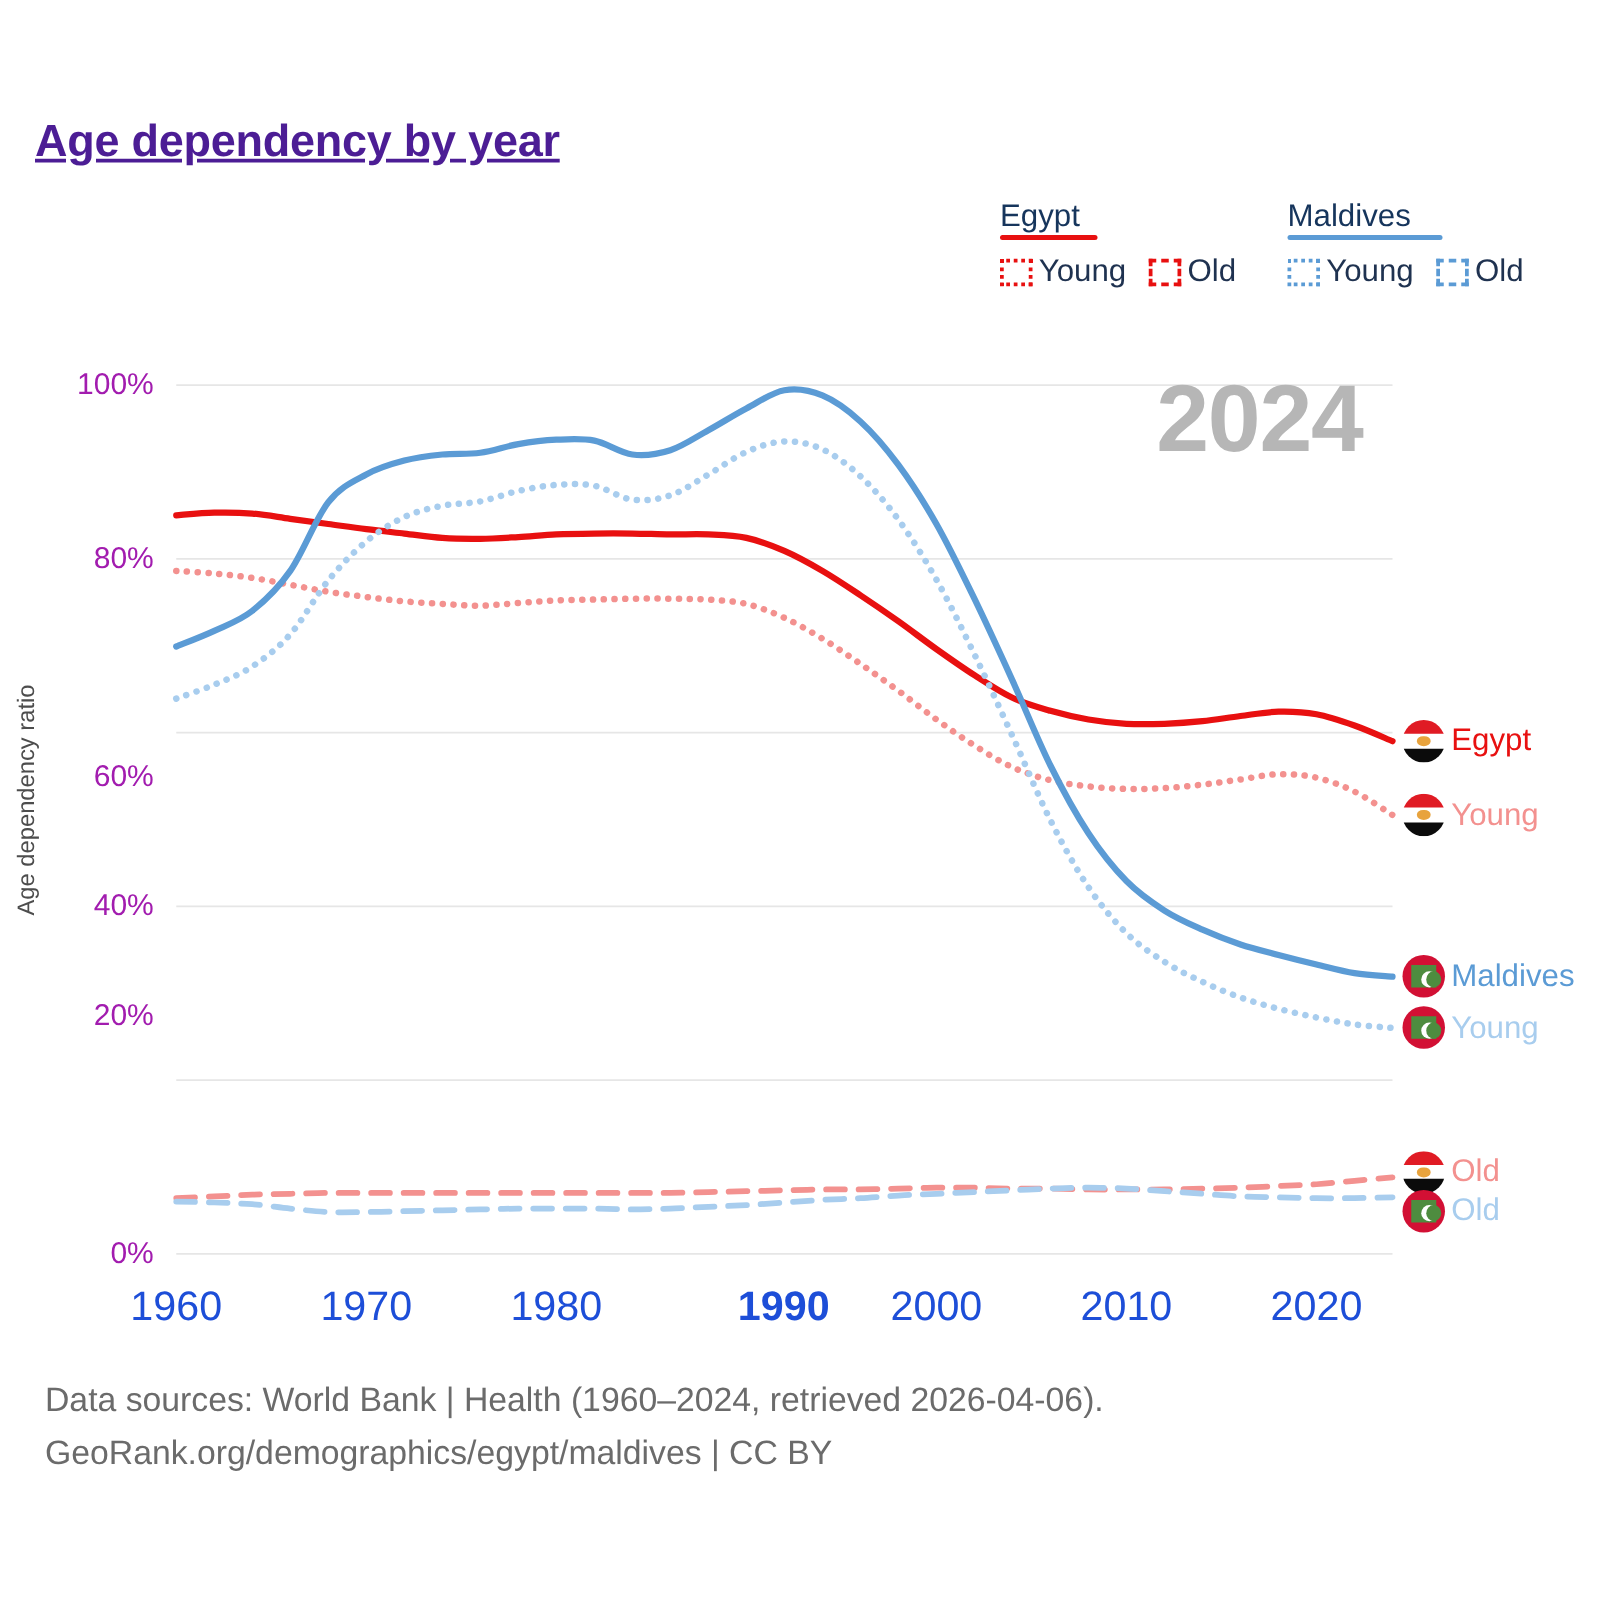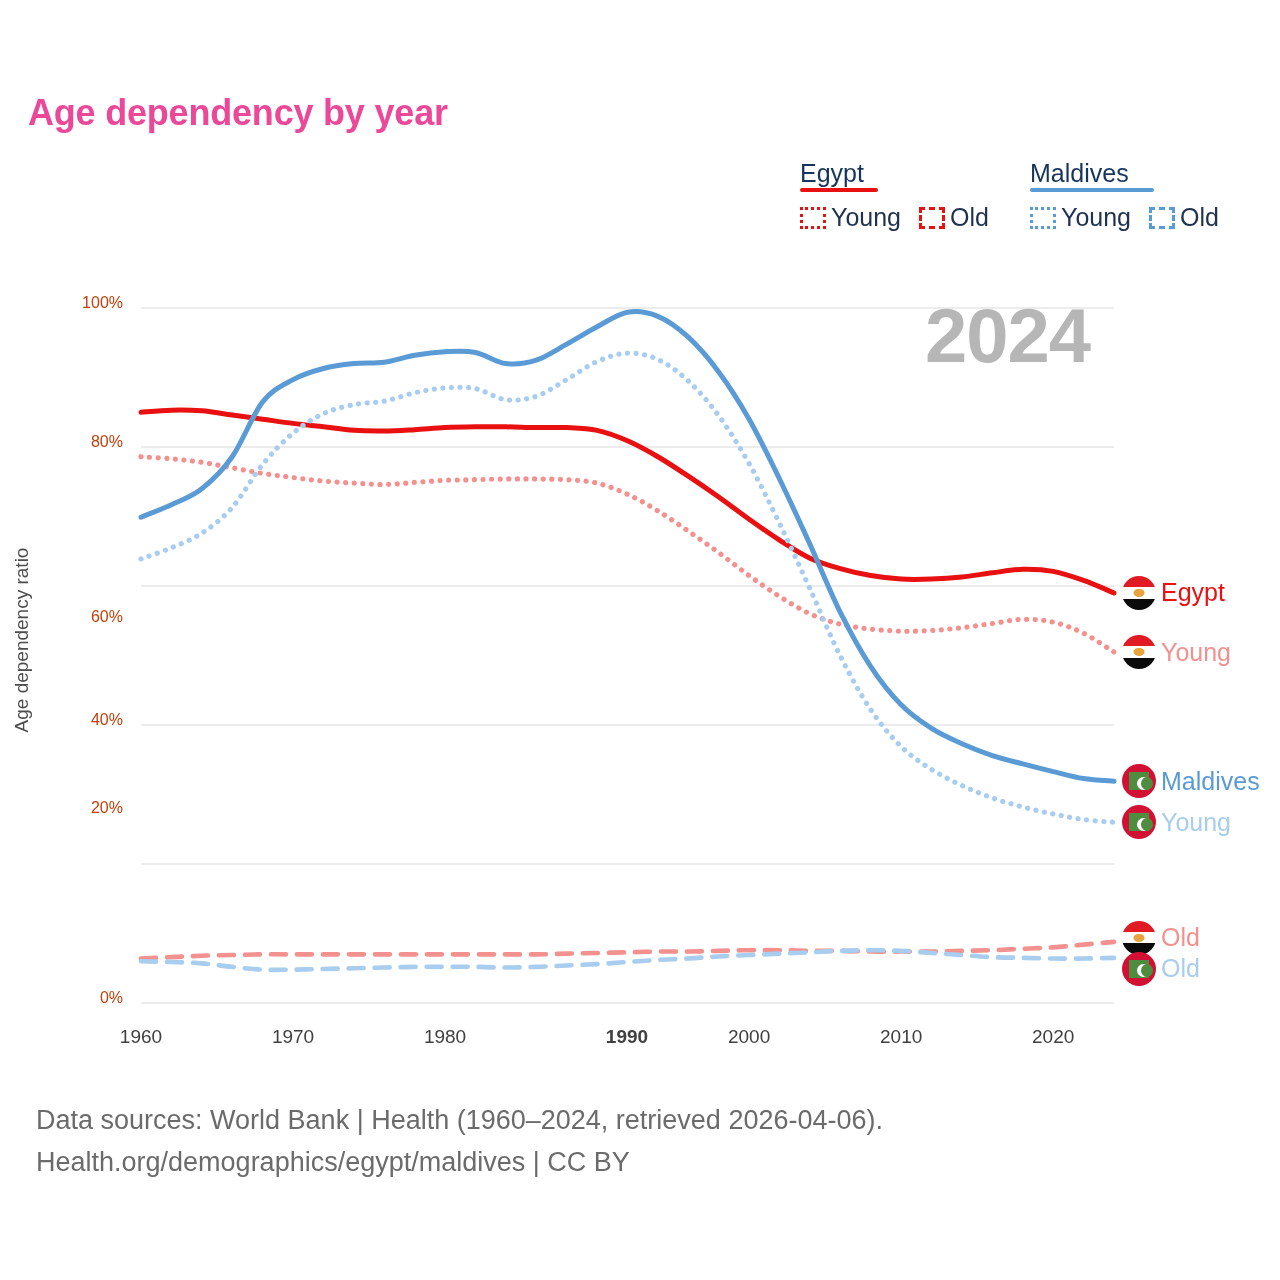--- a/index.html
+++ b/index.html
@@ -6,22 +6,23 @@
   body{
     width:1280px;height:1280px;
     background:#ffffff;
     font-family:"Liberation Sans", sans-serif;
     color:#1f3864;
     overflow:hidden;
     position:relative;
   }
   #page-title{
     position:absolute;left:28px;top:92px;
-    font-size:36px;font-weight:bold;color:#ec4899;
+    font-size:36px;font-weight:bold;color:#4c1d95;
     letter-spacing:-0.2px;
+    text-decoration:underline;
   }
 
   
   #legend{
     position:absolute;left:800px;top:160px;width:460px;
   }
   .legend-row-countries{
     display:flex;flex-direction:row;
   }
   .legend-country{
@@ -42,29 +43,29 @@
 
   
   #plot-area{position:absolute;left:0;top:0;width:1280px;height:1280px;}
   #year-watermark{
     position:absolute;left:925px;top:292px;
     font-size:76px;font-weight:bold;color:#b6b6b6;letter-spacing:-1px;
   }
 
   .ytick-label{
     position:absolute;right:0;width:100px;text-align:right;
-    font-size:16px;color:#c2410c;transform:translateY(-14px);
+    font-size:24px;color:#a21caf;transform:translateY(-14px);
   }
   #ylabel{
     position:absolute;left:22px;top:640px;
     transform:translate(-50%,-50%) rotate(-90deg);
     font-size:19px;color:#4d4d4d;white-space:nowrap;
   }
   .xtick-label{
-    position:absolute;top:1026px;font-size:19px;color:#404040;
+    position:absolute;top:1026px;font-size:33px;color:#1d4ed8;
     transform:translateX(-50%);
   }
 
   
   .series-tag{position:absolute;display:flex;align-items:center;}
   .series-tag .flag{
     width:34px;height:34px;border-radius:50%;
     overflow:hidden;position:relative;flex:none;margin-right:5px;
   }
   .series-tag .tag-text{font-size:25px;white-space:nowrap;}
@@ -221,14 +222,14 @@
           <span class="mv-rect"></span>
           <span class="mv-crescent"></span>
         </span>
         <span class="tag-text" style="color:#a8cdee">Old</span>
       </div>
     </div>
 </div>
 
 <div id="footer">
   <div>Data sources: World Bank | Health (1960–2024, retrieved 2026-04-06).</div>
-  <div>Health.org/demographics/egypt/maldives | CC BY</div>
+  <div>GeoRank.org/demographics/egypt/maldives | CC BY</div>
 </div>
 
 </body></html>

